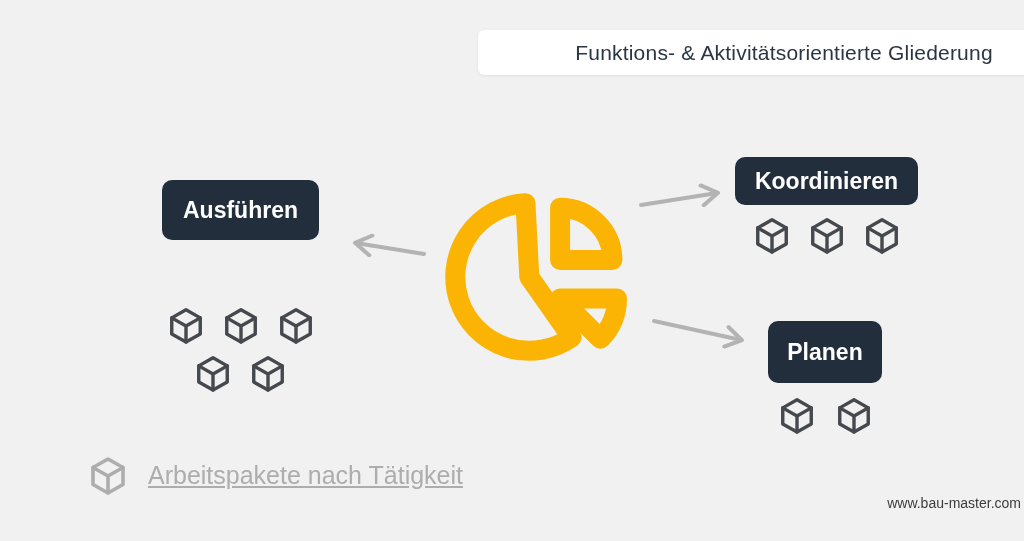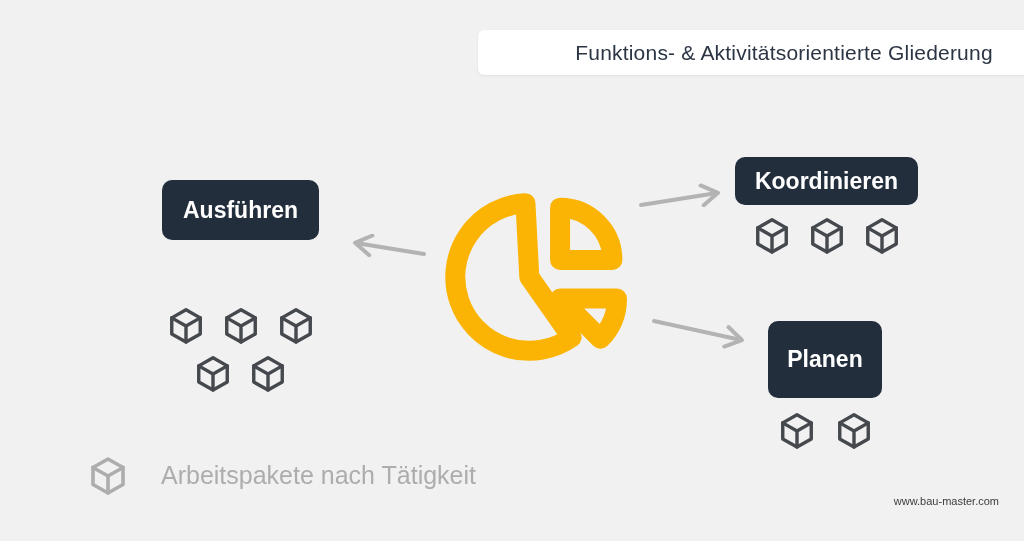--- a/index.html
+++ b/index.html
@@ -65,21 +65,21 @@
   .node-planen      { left: 768px; top: 321px; width: 114px; }
   .node-label-box {
     width: 100%;
     background: var(--node_bg, #232e3c);
     border-radius: 10px;
     display: flex; align-items: center; justify-content: center;
     box-sizing: border-box;
   }
   .node-ausfuehren .node-label-box   { height: 60px; }
   .node-koordinieren .node-label-box { height: 48px; }
-  .node-planen .node-label-box       { height: 77px; }
+  .node-planen .node-label-box       { height: 62px; }
   .node-label-box span {
     color: var(--node_text, #ffffff);
     font-weight: 700;
     font-size: 23px;
     white-space: nowrap;
   }
   .cubes {
     display: flex; flex-wrap: wrap;
     justify-content: center;
     column-gap: 17px; row-gap: 10px;
@@ -87,35 +87,36 @@
   }
   .node-ausfuehren  .cubes { margin-top: 18px; width: 152px; }
   .node-koordinieren .cubes { margin-top: 11px; }
   .node-planen      .cubes { margin-top: 13px; column-gap: 19px; }
   .cube-icon { width: 38px; height: 38px; display: block; }
 
   
   .legend {
     position: absolute;
     left: 88px; top: 455px;
-    display: flex; align-items: center; gap: 33px;
+    display: flex; align-items: center; gap: 20px;
     color: var(--legend_color, #adadad);
+    text-decoration: underline;
   }
   .legend .cube-icon { width: 40px; height: 40px; }
   .legend-text {
     font-size: 25px;
     color: var(--legend_color, #adadad);
     white-space: nowrap;
   }
 
   
   .website {
     position: absolute;
-    right: 25px; top: 495px;
-    font-size: 11px;
+    right: 3px; top: 495px;
+    font-size: 14px;
     color: var(--website_color, #3c3c3c);
     white-space: nowrap;
   }
 </style>
 </head>
 <body>
 
 <div class="canvas">
 
   <div class="title-box">

